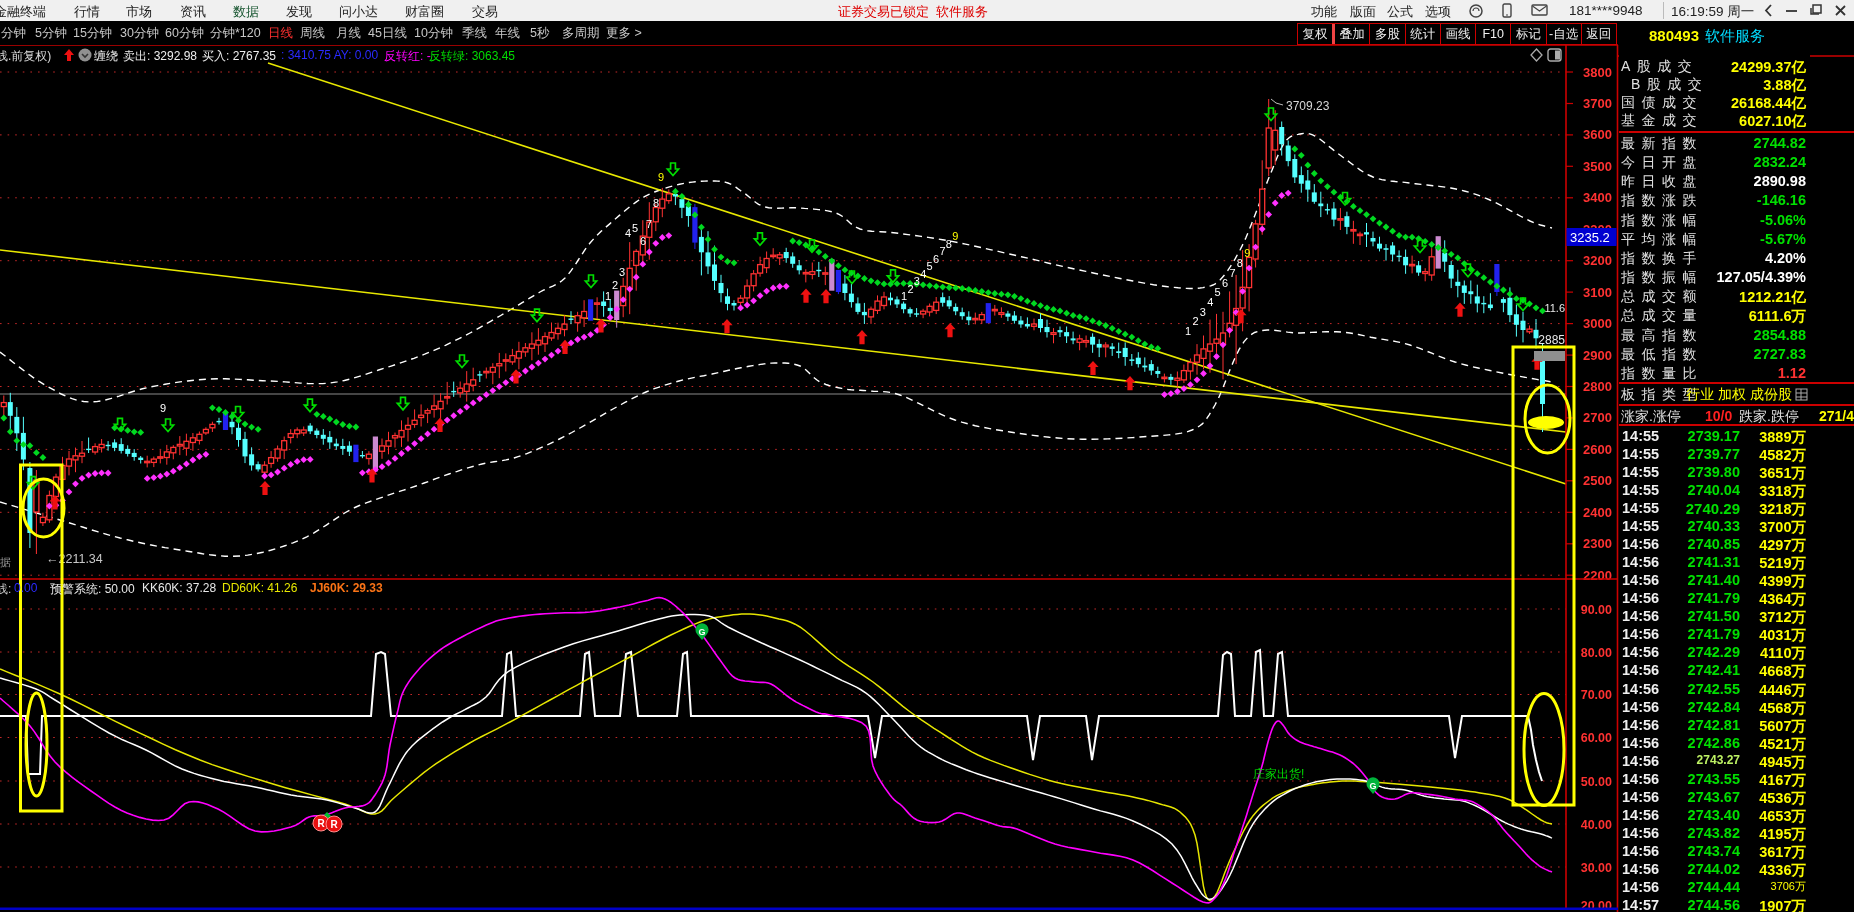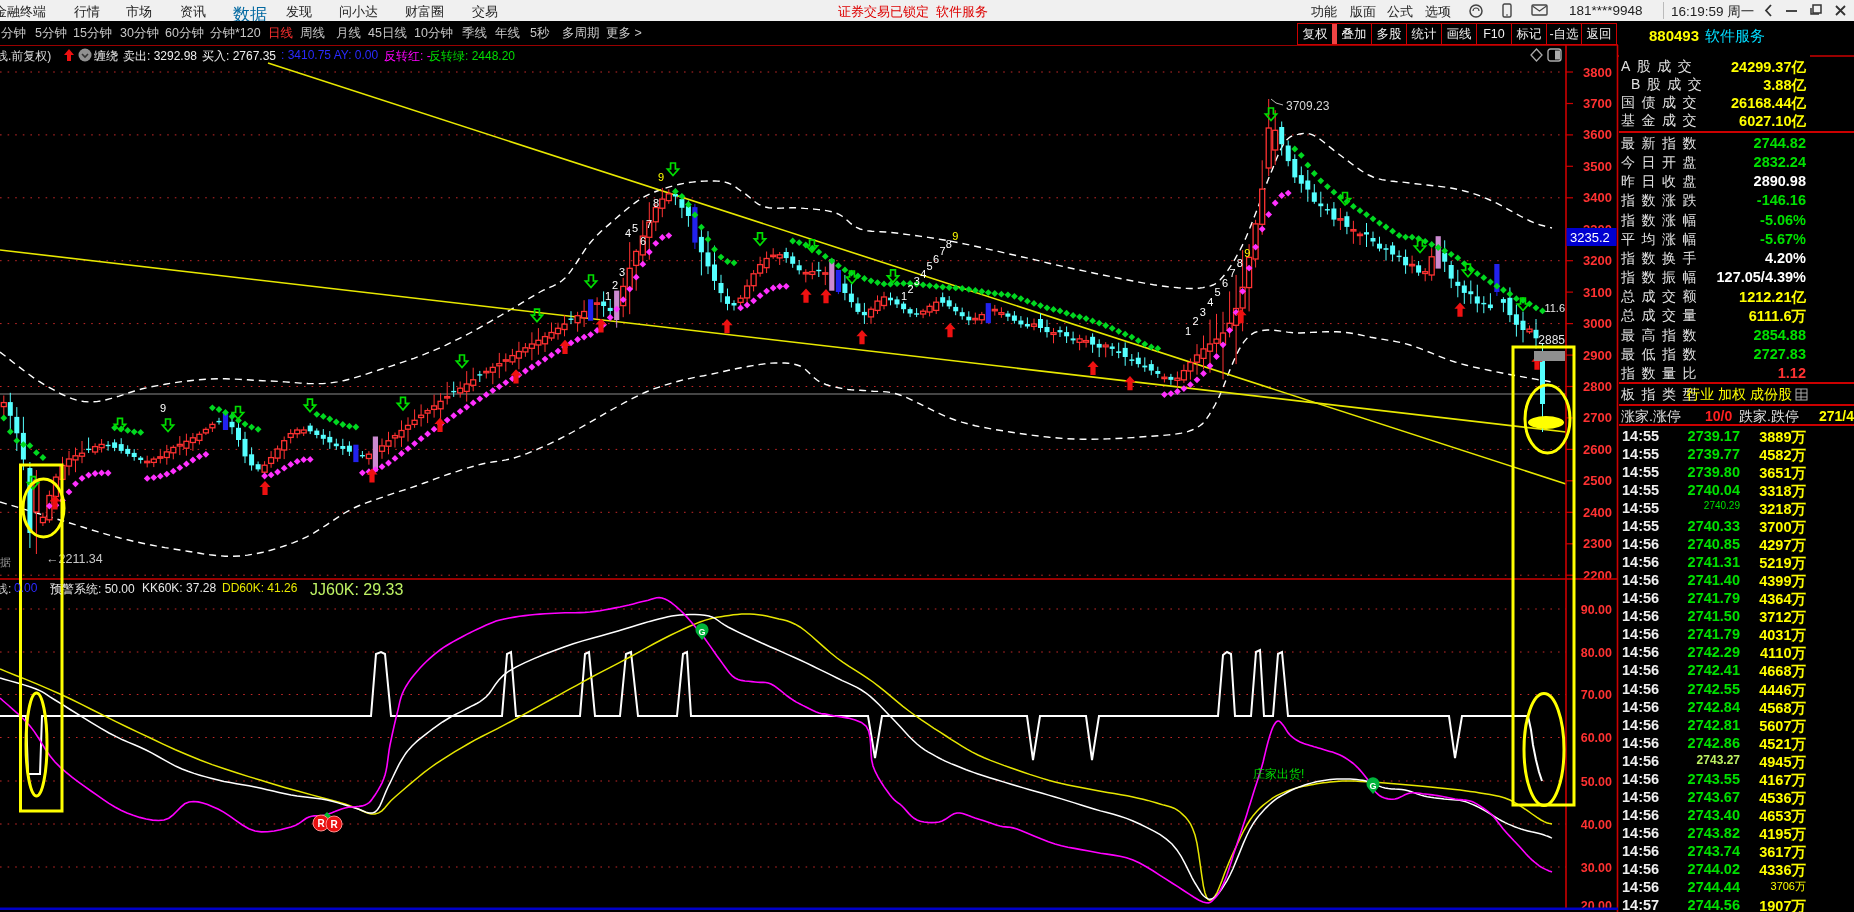--- a/index.html
+++ b/index.html
@@ -875,21 +875,21 @@
 <ellipse cx="1547.5" cy="419" rx="22.5" ry="34" fill="none" stroke="#ffff00" stroke-width="3"></ellipse>
 <ellipse cx="1546" cy="422.5" rx="18" ry="6.5" fill="#ffff00"></ellipse>
 <ellipse cx="1544" cy="749.5" rx="20" ry="56" fill="none" stroke="#ffff00" stroke-width="3"></ellipse>
 <rect x="0" y="907.5" width="1618" height="2.5" fill="#0000c8"></rect>
 </svg>
 <div style="position:absolute;left:0;top:0;width:1854px;height:21px;background:#f0f0f0">
 <div style="position:absolute;left:-6px;top:3px;color:#222222;font-size:13px;font-weight:normal;letter-spacing:0;white-space:nowrap">金融终端</div>
 <div style="position:absolute;left:74px;top:3px;color:#222222;font-size:13px;font-weight:normal;letter-spacing:0;white-space:nowrap">行情</div>
 <div style="position:absolute;left:126px;top:3px;color:#222222;font-size:13px;font-weight:normal;letter-spacing:0;white-space:nowrap">市场</div>
 <div style="position:absolute;left:180px;top:3px;color:#222222;font-size:13px;font-weight:normal;letter-spacing:0;white-space:nowrap">资讯</div>
-<div style="position:absolute;left:233px;top:3px;color:#0369a1;font-size:17px;font-weight:normal;letter-spacing:0;white-space:nowrap">数据</div>
+<div style="position:absolute;left:233px;top:3px;color:#14532d;font-size:13px;font-weight:normal;letter-spacing:0;white-space:nowrap">数据</div>
 <div style="position:absolute;left:286px;top:3px;color:#222222;font-size:13px;font-weight:normal;letter-spacing:0;white-space:nowrap">发现</div>
 <div style="position:absolute;left:339px;top:3px;color:#222222;font-size:13px;font-weight:normal;letter-spacing:0;white-space:nowrap">问小达</div>
 <div style="position:absolute;left:405px;top:3px;color:#222222;font-size:13px;font-weight:normal;letter-spacing:0;white-space:nowrap">财富圈</div>
 <div style="position:absolute;left:472px;top:3px;color:#222222;font-size:13px;font-weight:normal;letter-spacing:0;white-space:nowrap">交易</div>
 <div style="position:absolute;left:838px;top:3px;color:#dd0000;font-size:13px;font-weight:normal;letter-spacing:0;white-space:nowrap">证券交易已锁定</div>
 <div style="position:absolute;left:936px;top:3px;color:#dd0000;font-size:13px;font-weight:normal;letter-spacing:0;white-space:nowrap">软件服务</div>
 <div style="position:absolute;left:1311px;top:3px;color:#222222;font-size:13px;font-weight:normal;letter-spacing:0;white-space:nowrap">功能</div>
 <div style="position:absolute;left:1350px;top:3px;color:#222222;font-size:13px;font-weight:normal;letter-spacing:0;white-space:nowrap">版面</div>
 <div style="position:absolute;left:1387px;top:3px;color:#222222;font-size:13px;font-weight:normal;letter-spacing:0;white-space:nowrap">公式</div>
 <div style="position:absolute;left:1425px;top:3px;color:#222222;font-size:13px;font-weight:normal;letter-spacing:0;white-space:nowrap">选项</div>
@@ -934,21 +934,21 @@
 <div style="position:absolute;left:336px;top:4px;color:#c8c8c8;font-size:12.5px;font-weight:normal;letter-spacing:0;white-space:nowrap">月线</div>
 <div style="position:absolute;left:368px;top:4px;color:#c8c8c8;font-size:12.5px;font-weight:normal;letter-spacing:0;white-space:nowrap">45日线</div>
 <div style="position:absolute;left:414px;top:4px;color:#c8c8c8;font-size:12.5px;font-weight:normal;letter-spacing:0;white-space:nowrap">10分钟</div>
 <div style="position:absolute;left:462px;top:4px;color:#c8c8c8;font-size:12.5px;font-weight:normal;letter-spacing:0;white-space:nowrap">季线</div>
 <div style="position:absolute;left:495px;top:4px;color:#c8c8c8;font-size:12.5px;font-weight:normal;letter-spacing:0;white-space:nowrap">年线</div>
 <div style="position:absolute;left:530px;top:4px;color:#c8c8c8;font-size:12.5px;font-weight:normal;letter-spacing:0;white-space:nowrap">5秒</div>
 <div style="position:absolute;left:562px;top:4px;color:#c8c8c8;font-size:12.5px;font-weight:normal;letter-spacing:0;white-space:nowrap">多周期</div>
 <div style="position:absolute;left:606px;top:4px;color:#c8c8c8;font-size:12.5px;font-weight:normal;letter-spacing:0;white-space:nowrap">更多 &gt;</div>
 <div style="position:absolute;left:1297px;top:1.5px;width:320px;height:22px;border:1px solid #cc0000;display:flex">
 <div style="flex:1;color:#f0f0f0;font-size:12.5px;text-align:center;line-height:20px">复权</div>
-<div style="flex:1;border-left:5px solid #ef4444;color:#f0f0f0;font-size:12.5px;text-align:center;line-height:20px">叠加</div>
+<div style="flex:1;border-left:3px solid #ef4444;color:#f0f0f0;font-size:12.5px;text-align:center;line-height:20px">叠加</div>
 <div style="flex:1;border-left:1px solid #cc0000;color:#f0f0f0;font-size:12.5px;text-align:center;line-height:20px">多股</div>
 <div style="flex:1;border-left:1px solid #cc0000;color:#f0f0f0;font-size:12.5px;text-align:center;line-height:20px">统计</div>
 <div style="flex:1;border-left:1px solid #cc0000;color:#f0f0f0;font-size:12.5px;text-align:center;line-height:20px">画线</div>
 <div style="flex:1;border-left:1px solid #cc0000;color:#f0f0f0;font-size:12.5px;text-align:center;line-height:20px">F10</div>
 <div style="flex:1;border-left:1px solid #cc0000;color:#f0f0f0;font-size:12.5px;text-align:center;line-height:20px">标记</div>
 <div style="flex:1;border-left:1px solid #cc0000;color:#f0f0f0;font-size:12.5px;text-align:center;line-height:20px">-自选</div>
 <div style="flex:1;border-left:1px solid #cc0000;color:#f0f0f0;font-size:12.5px;text-align:center;line-height:20px">返回</div>
 </div>
 <div style="position:absolute;left:1649px;top:6px;color:#ffff00;font-size:15px;font-weight:bold;letter-spacing:0;white-space:nowrap">880493</div>
 <div style="position:absolute;left:1705px;top:6px;color:#00dcff;font-size:15px;font-weight:normal;letter-spacing:0;white-space:nowrap">软件服务</div>
@@ -960,36 +960,36 @@
     </svg>
 <svg style="position:absolute;left:78px;top:1px" width="14" height="14">
       <circle cx="7" cy="7" r="6.5" fill="#909090"></circle>
       <path d="M4 6l3 3l3-3" fill="none" stroke="#333" stroke-width="1.6"></path>
     </svg>
 <div style="position:absolute;left:94px;top:1px;color:#eeeeee;font-size:12px;font-weight:normal;letter-spacing:0;white-space:nowrap">缠绕</div>
 <div style="position:absolute;left:123px;top:1px;color:#eeeeee;font-size:12px;font-weight:normal;letter-spacing:0;white-space:nowrap">卖出: 3292.98</div>
 <div style="position:absolute;left:202px;top:1px;color:#eeeeee;font-size:12px;font-weight:normal;letter-spacing:0;white-space:nowrap">买入: 2767.35</div>
 <div style="position:absolute;left:281px;top:1px;color:#2a2aff;font-size:12px;font-weight:normal;letter-spacing:0;white-space:nowrap">: 3410.75 AY: 0.00</div>
 <div style="position:absolute;left:384px;top:1px;color:#ff00ff;font-size:12px;font-weight:normal;letter-spacing:0;white-space:nowrap">反转红: -</div>
-<div style="position:absolute;left:429px;top:1px;color:#00dd00;font-size:12px;font-weight:normal;letter-spacing:0;white-space:nowrap">反转绿: 2448.20</div>
+<div style="position:absolute;left:429px;top:1px;color:#00dd00;font-size:12px;font-weight:normal;letter-spacing:0;white-space:nowrap">反转绿: 3063.45</div>
 <svg style="position:absolute;left:1529px;top:1px" width="15" height="14">
       <path d="M7.5 1L13 7L7.5 13L2 7z" fill="none" stroke="#aaa" stroke-width="1.3"></path>
     </svg>
 <svg style="position:absolute;left:1547px;top:1px" width="16" height="14">
       <rect x="1" y="1" width="13" height="12" rx="2.5" fill="none" stroke="#aaa" stroke-width="1.4"></rect>
       <rect x="8" y="2.5" width="5" height="9" fill="#aaa"></rect>
     </svg>
 </div>
 <div style="position:absolute;left:0;top:581px;height:15px;font-size:12px;white-space:nowrap">
 <div style="position:absolute;left:-4px;top:0px;color:#cccccc;font-size:12px;font-weight:normal;letter-spacing:0;white-space:nowrap">线:</div>
 <div style="position:absolute;left:14px;top:0px;color:#2a2aff;font-size:12px;font-weight:normal;letter-spacing:0;white-space:nowrap">0.00</div>
 <div style="position:absolute;left:50px;top:0px;color:#e8e8e8;font-size:12px;font-weight:normal;letter-spacing:0;white-space:nowrap">预警系统: 50.00</div>
 <div style="position:absolute;left:142px;top:0px;color:#e8e8e8;font-size:12px;font-weight:normal;letter-spacing:0;white-space:nowrap">KK60K: 37.28</div>
 <div style="position:absolute;left:222px;top:0px;color:#e8e800;font-size:12px;font-weight:normal;letter-spacing:0;white-space:nowrap">DD60K: 41.26</div>
-<div style="position:absolute;left:310px;top:0px;color:#bef264;font-size:16px;font-weight:normal;letter-spacing:0;white-space:nowrap">JJ60K: 29.33</div>
+<div style="position:absolute;left:310px;top:0px;color:#f97316;font-size:12px;font-weight:bold;letter-spacing:0;white-space:nowrap">JJ60K: 29.33</div>
 </div>
 <div style="position:absolute;left:1619px;top:45px;width:191px;height:867px;background:#000;font-size:14px">
     <div style="position:absolute;left:2px;top:13px;color:#e0e0e0;letter-spacing:6.5px">A股成交</div>
     <div style="position:absolute;right:4px;top:13px;color:#ffff00;font-weight:bold;font-size:14.5px">24299.37亿</div>
     <div style="position:absolute;left:12px;top:31px;color:#e0e0e0;letter-spacing:6.5px">B股成交</div>
     <div style="position:absolute;right:4px;top:31px;color:#ffff00;font-weight:bold;font-size:14.5px">3.88亿</div>
     <div style="position:absolute;left:2px;top:49px;color:#e0e0e0;letter-spacing:6.5px">国债成交</div>
     <div style="position:absolute;right:4px;top:49px;color:#ffff00;font-weight:bold;font-size:14.5px">26168.44亿</div>
     <div style="position:absolute;left:2px;top:67px;color:#e0e0e0;letter-spacing:6.5px">基金成交</div>
     <div style="position:absolute;right:4px;top:67px;color:#ffff00;font-weight:bold;font-size:14.5px">6027.10亿</div>
@@ -1041,21 +1041,21 @@
     <div style="position:absolute;left:3px;top:400.6px;color:#f0f0f0;font-weight:bold;font-size:14.5px">14:55</div>
     <div style="position:absolute;right:70px;top:400.6px;color:#00e000;font-weight:bold;font-size:14.5px">2739.77</div>
     <div style="position:absolute;right:4px;top:400.6px;color:#ffff00;font-weight:bold;font-size:14.5px">4582万</div>
     <div style="position:absolute;left:3px;top:418.6px;color:#f0f0f0;font-weight:bold;font-size:14.5px">14:55</div>
     <div style="position:absolute;right:70px;top:418.6px;color:#00e000;font-weight:bold;font-size:14.5px">2739.80</div>
     <div style="position:absolute;right:4px;top:418.6px;color:#ffff00;font-weight:bold;font-size:14.5px">3651万</div>
     <div style="position:absolute;left:3px;top:436.7px;color:#f0f0f0;font-weight:bold;font-size:14.5px">14:55</div>
     <div style="position:absolute;right:70px;top:436.7px;color:#00e000;font-weight:bold;font-size:14.5px">2740.04</div>
     <div style="position:absolute;right:4px;top:436.7px;color:#ffff00;font-weight:bold;font-size:14.5px">3318万</div>
     <div style="position:absolute;left:3px;top:454.8px;color:#f0f0f0;font-weight:bold;font-size:14.5px">14:55</div>
-    <div style="position:absolute;right:70px;top:454.8px;color:#00e000;font-weight:normal;font-size:10px">2740.29</div>
+    <div style="position:absolute;right:70px;top:454.8px;color:#00e000;font-weight:bold;font-size:15px">2740.29</div>
     <div style="position:absolute;right:4px;top:454.8px;color:#ffff00;font-weight:bold;font-size:14.5px">3218万</div>
     <div style="position:absolute;left:3px;top:472.9px;color:#f0f0f0;font-weight:bold;font-size:14.5px">14:55</div>
     <div style="position:absolute;right:70px;top:472.9px;color:#00e000;font-weight:bold;font-size:14.5px">2740.33</div>
     <div style="position:absolute;right:4px;top:472.9px;color:#ffff00;font-weight:bold;font-size:14.5px">3700万</div>
     <div style="position:absolute;left:3px;top:490.9px;color:#f0f0f0;font-weight:bold;font-size:14.5px">14:56</div>
     <div style="position:absolute;right:70px;top:490.9px;color:#00e000;font-weight:bold;font-size:14.5px">2740.85</div>
     <div style="position:absolute;right:4px;top:490.9px;color:#ffff00;font-weight:bold;font-size:14.5px">4297万</div>
     <div style="position:absolute;left:3px;top:509.0px;color:#f0f0f0;font-weight:bold;font-size:14.5px">14:56</div>
     <div style="position:absolute;right:70px;top:509.0px;color:#00e000;font-weight:bold;font-size:14.5px">2741.31</div>
     <div style="position:absolute;right:4px;top:509.0px;color:#ffff00;font-weight:bold;font-size:14.5px">5219万</div>

